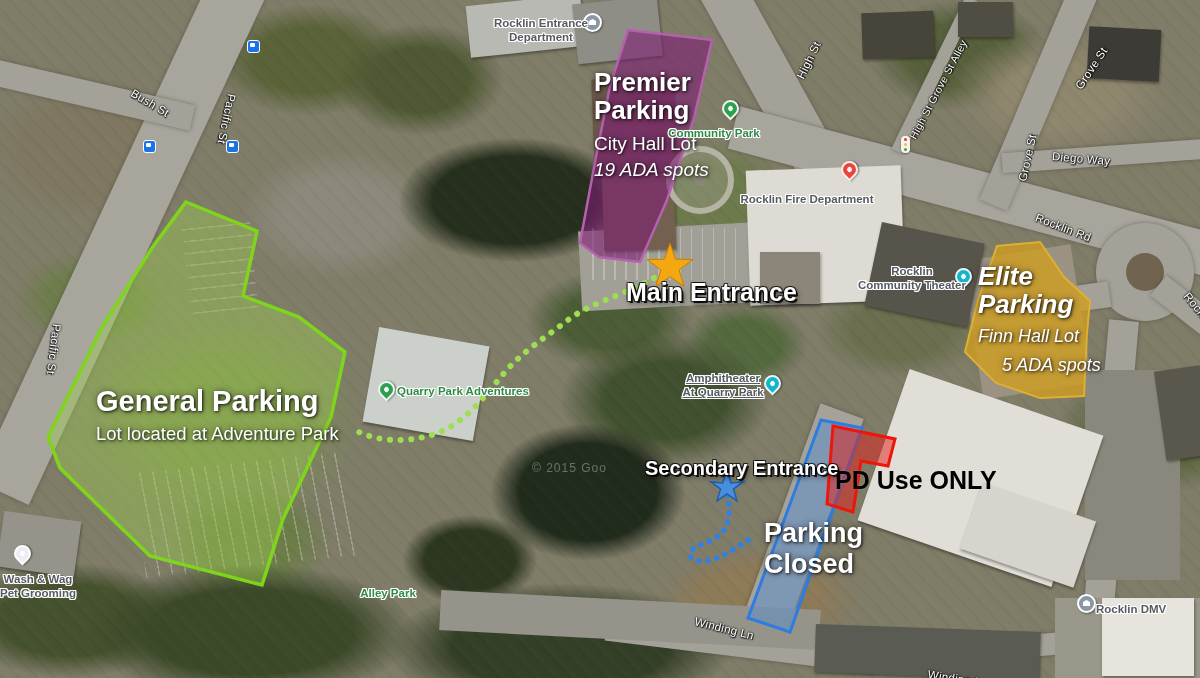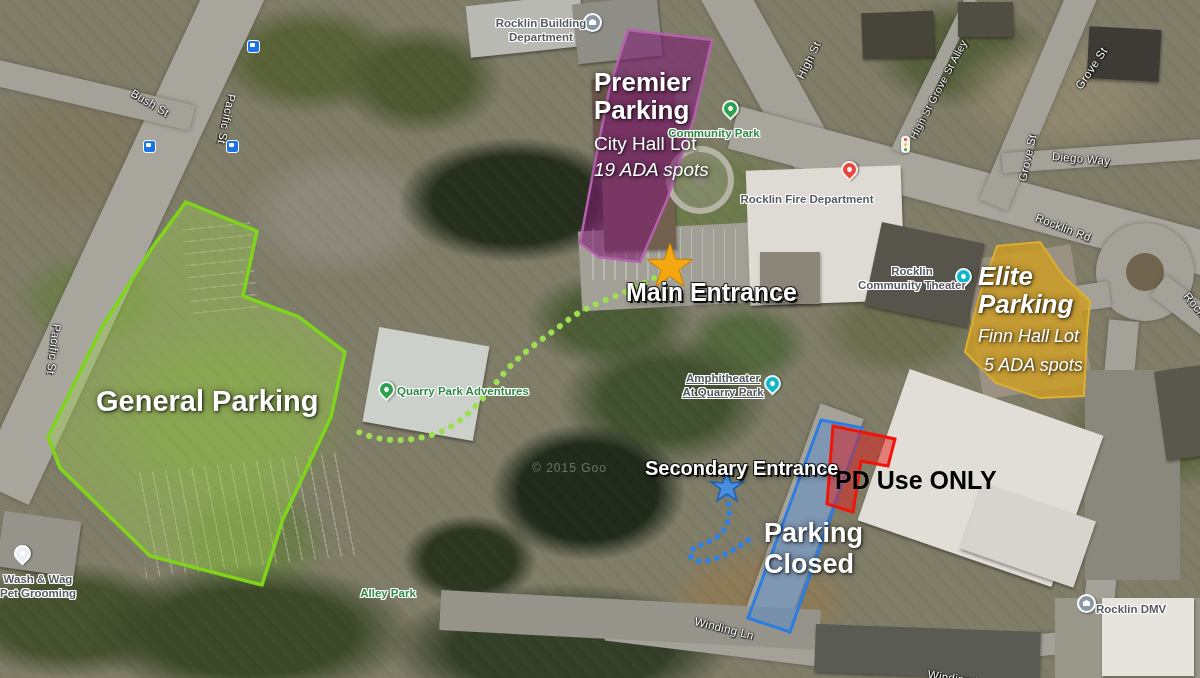--- a/index.html
+++ b/index.html
@@ -158,21 +158,21 @@
   <div class="street" style="left:912px;top:132px;transform:rotate(-62deg);font-size:10.5px;">High St Grove St Alley</div>
   <div class="street" style="left:1078px;top:82px;transform:rotate(-56deg);">Grove St</div>
   <div class="street" style="left:1022px;top:175px;transform:rotate(-77deg);">Grove St</div>
   <div class="street" style="left:1052px;top:150px;transform:rotate(5deg);">Diego Way</div>
   <div class="street" style="left:1036px;top:211px;transform:rotate(21deg);">Rocklin Rd</div>
   <div class="street" style="left:1186px;top:288px;transform:rotate(50deg);">Rocklin Rd</div>
   <div class="street" style="left:695px;top:615px;transform:rotate(14deg);">Winding Ln</div>
   <div class="street" style="left:928px;top:668px;transform:rotate(9deg);">Winding Ln</div>
 
   <span class="pin-badge" style="left:583px;top:13px;"></span>
-  <div class="poi center" style="left:541px;top:16px;">Rocklin Building
+  <div class="poi center" style="left:541px;top:16px;">Rocklin Entrance
 Department</div>
   <span class="pin-drop" style="left:722px;top:100px;background:#2e9e4f;"></span>
   <div class="poi center park" style="left:714px;top:126px;">Community Park</div>
   <span class="pin-drop" style="left:841px;top:161px;background:#e8453c;"></span>
   <div class="poi center" style="left:807px;top:192px;">Rocklin Fire Department</div>
   <span class="pin-drop" style="left:955px;top:268px;background:#13b5c8;"></span>
   <div class="poi center" style="left:912px;top:264px;">Rocklin
 Community Theater</div>
   <span class="pin-drop" style="left:764px;top:375px;background:#13b5c8;"></span>
   <div class="poi center" style="left:723px;top:371px;text-decoration:underline;">Amphitheater
@@ -196,26 +196,27 @@
   </span>
 
   <div class="anno" style="left:594px;top:68px;width:140px;">
     <div class="title">Premier
 Parking</div>
     <div class="sub">City Hall Lot</div>
     <div class="detail">19 ADA spots</div>
   </div>
   <div class="anno" style="left:96px;top:386px;width:300px;">
     <div class="title" style="font-size:29px;">General Parking</div>
+    <div class="sub" style="font-size:18.5px;margin-top:6px;">Lot located at Adventure Park</div>
   </div>
   <div class="anno italic" style="left:978px;top:262px;width:130px;">
     <div class="title">Elite
 Parking</div>
     <div class="sub" style="font-size:18px;margin-top:8px;">Finn Hall Lot</div>
-    <div class="detail" style="font-size:18px;margin-left:6px;margin-top:8px;">5 ADA spots</div>
+    <div class="detail" style="font-size:18px;margin-left:24px;margin-top:8px;">5 ADA spots</div>
   </div>
   <div class="anno" style="left:764px;top:518px;width:120px;">
     <div class="title" style="font-size:27px;line-height:1.15;">Parking
 Closed</div>
   </div>
   <div class="pd-label" style="left:835px;top:466px;">PD Use ONLY</div>
   <div class="entrance-label" style="left:626px;top:278px;font-size:25px;">Main Entrance</div>
   <div class="entrance-label" style="left:645px;top:457px;font-size:20px;">Secondary Entrance</div>
   <div class="watermark" style="left:532px;top:461px;">© 2015 Goo</div>
 </div>

